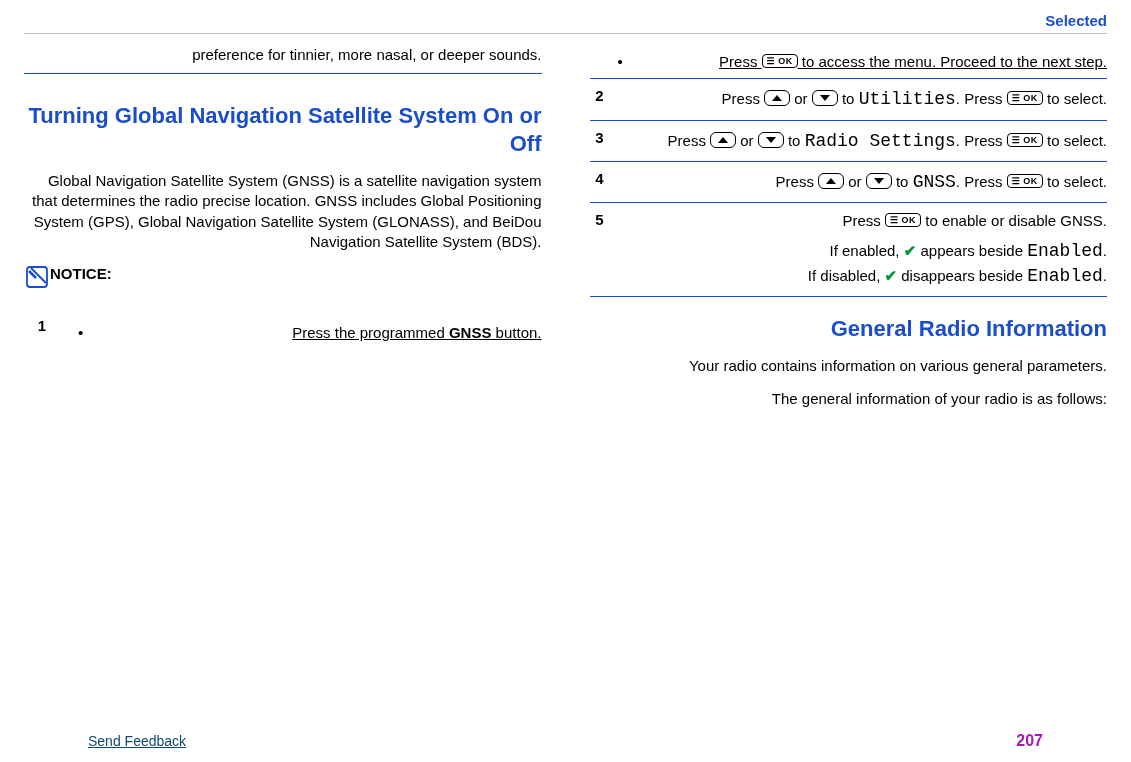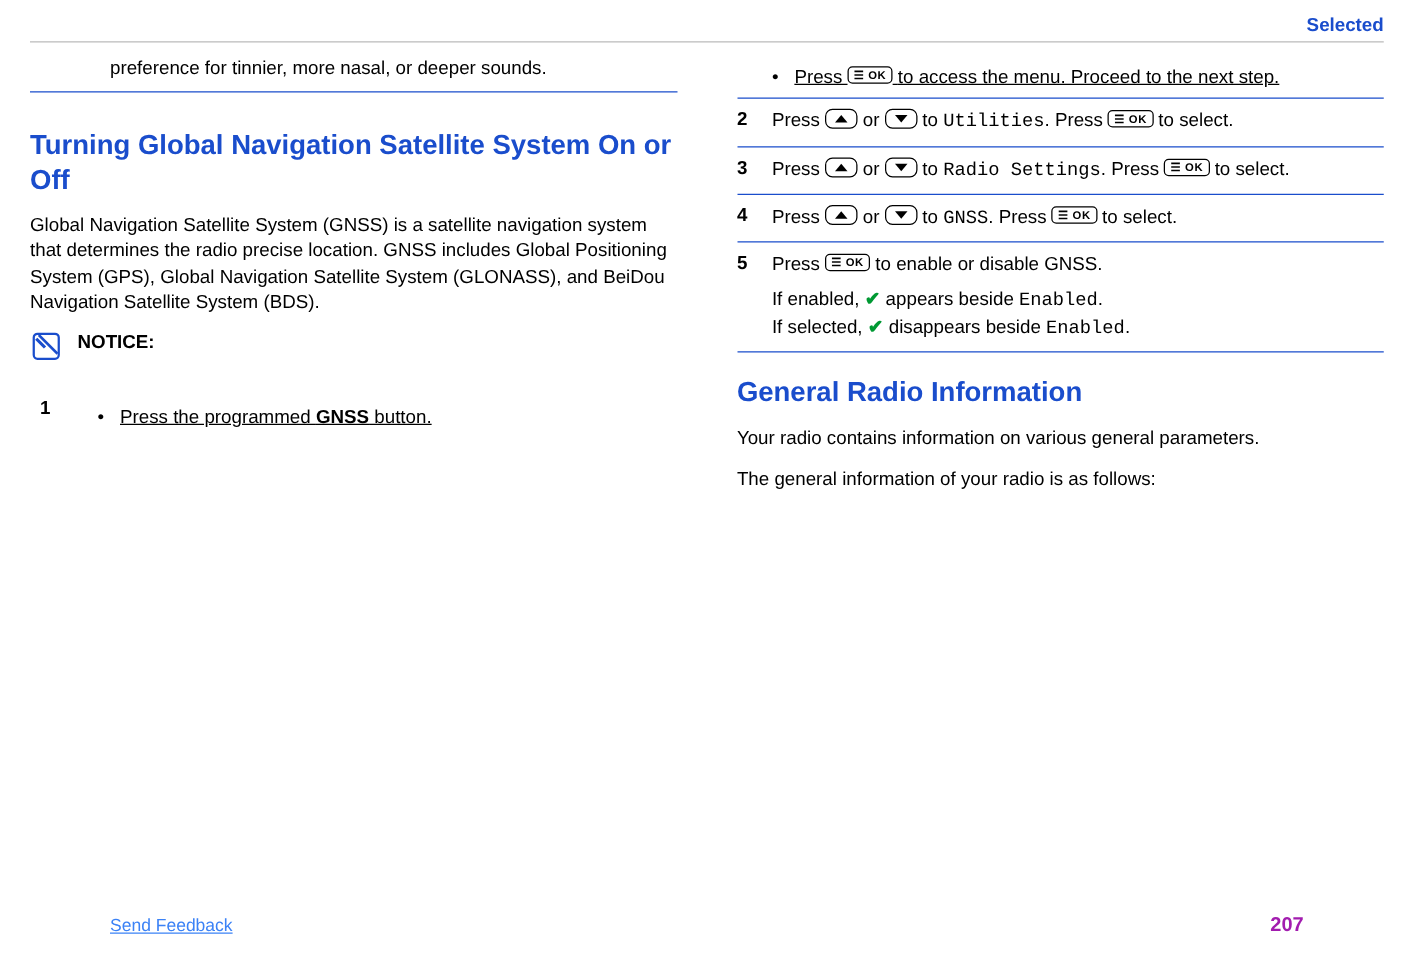--- a/index.html
+++ b/index.html
@@ -25,20 +25,21 @@
     border-bottom: 1px solid #bbb;
   }
   .content {
     display: flex;
     gap: 48px;
     padding-top: 12px;
   }
   .col {
     flex: 1 1 0;
     min-width: 0;
+    text-align: right;
   }
   .indent-block {
     margin-left: 64px;
     margin-bottom: 10px;
   }
   .para {
     margin-left: 40px;
     margin-bottom: 12px;
     line-height: 1.35;
   }
@@ -50,21 +51,21 @@
     margin-bottom: 14px;
     line-height: 1.25;
   }
   .body-text {
     line-height: 1.35;
     margin-bottom: 12px;
   }
   .notice {
     display: flex;
     align-items: flex-start;
-    gap: 12px;
+    gap: 0;
     margin-bottom: 16px;
     margin-top: 4px;
   }
   .notice-icon {
     flex-shrink: 0;
     color: #1a4dcc;
   }
   .notice-body .notice-title {
     font-weight: bold;
   }
@@ -103,34 +104,34 @@
     text-decoration: underline;
   }
   .bullet::before {
     content: "•";
     position: absolute;
     left: 0;
     top: 0;
   }
   .code {
     font-family: "Courier New", monospace;
-    font-size: 15px;
+    font-size: 18px;
   }
   .footer {
     position: absolute;
     bottom: 12px;
     left: 24px;
     right: 24px;
     display: flex;
     justify-content: space-between;
     align-items: baseline;
     padding: 0 64px 0 64px;
   }
   .footer-link {
-    color: #3b82f6;
+    color: #0c4a6e;
     text-decoration: underline;
     font-size: 14px;
     cursor: pointer;
   }
   .footer-page {
     color: #a21caf;
     font-weight: bold;
     font-size: 16px;
     margin-left: 32px;
   }
@@ -279,21 +280,21 @@
     </div>
 
     <div class="step">
       <div class="step-num">5</div>
       <div class="step-body">
         <span>Press </span>
         <span class="okbox">☰ OK</span>
         <span> to enable or disable GNSS.</span>
         <div style="margin-top:8px;">
           <span>If enabled, </span><span class="check">✔</span><span> appears beside </span><span class="code">Enabled</span><span>.</span><br>
-          <span>If selected, </span><span class="check">✔</span><span> disappears beside </span><span class="code">Enabled</span><span>.</span>
+          <span>If disabled, </span><span class="check">✔</span><span> disappears beside </span><span class="code">Enabled</span><span>.</span>
         </div>
       </div>
     </div>
 
     <div class="step-divider-bottom"></div>
 
     <div class="h1" style="margin-top:12px;">General Radio Information</div>
     <div class="body-text">Your radio contains information on various general parameters.</div>
     <div class="body-text">The general information of your radio is as follows:</div>
   </div>

